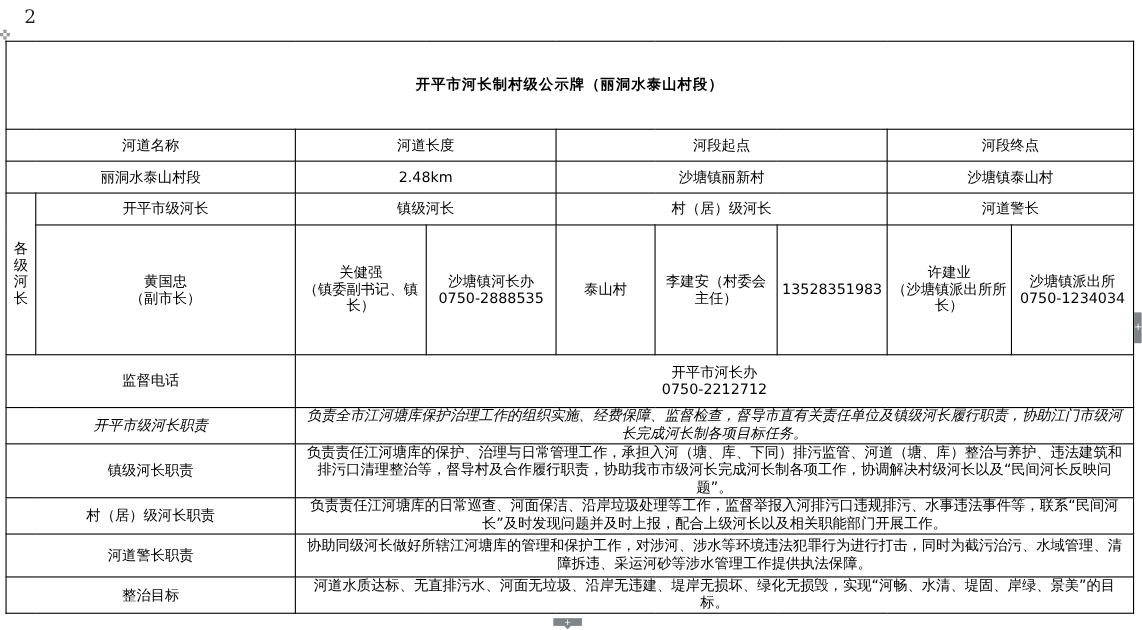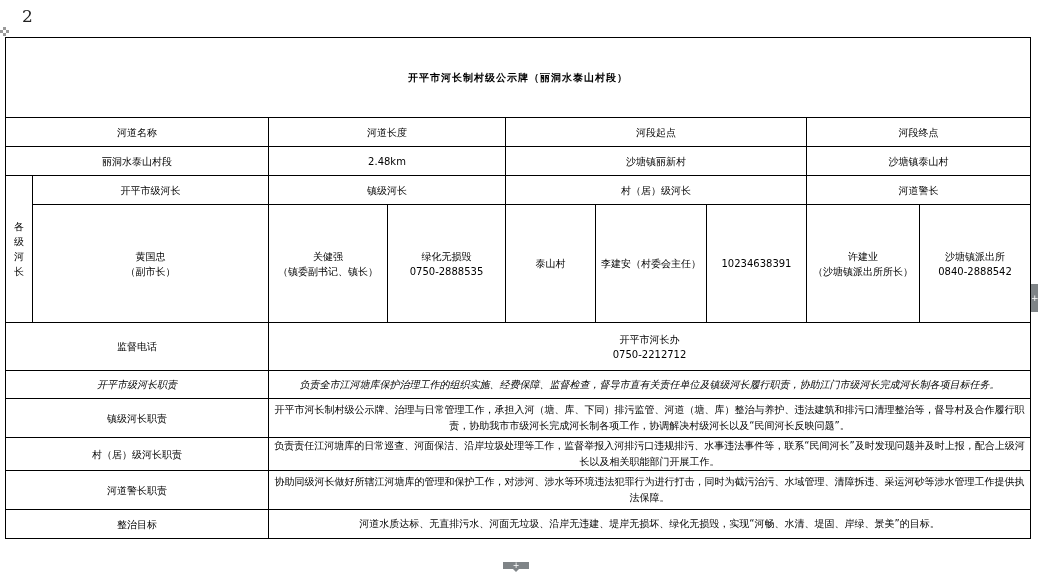--- a/index.html
+++ b/index.html
@@ -5,21 +5,21 @@
   html, body { margin:0; padding:0; background:#ffffff; }
   body { width:1038px; height:573px; position:relative; overflow:hidden;
          font-family:"DejaVu Sans", sans-serif; color:#000; }
   .page-num { position:absolute; left:22px; top:6px; font-family:"DejaVu Serif", serif;
               font-size:17px; color:#222; }
   .move-handle { position:absolute; left:0px; top:27px; width:10px; height:10px; }
   .move-handle span { position:absolute; width:3px; height:3px; background:#9a9a9a; }
   table.board { position:absolute; left:5px; top:37px; width:1025px; border-collapse:collapse;
                 table-layout:fixed; }
   table.board td { border:1px solid #000; text-align:center; vertical-align:middle;
-                   font-size:10px; line-height:15px; padding:0 4px; }
+                   font-size:13px; line-height:15px; padding:0 4px; }
   td.title { height:79px; font-size:16px; font-weight:bold; letter-spacing:1px;
              font-family:"DejaVu Serif", serif; }
   td.left { text-align:left; padding-left:4px !important; line-height:16px !important; }
   td.vert { font-size:9px; line-height:16px; padding:0 !important; }
   td.vert span { display:block; }
   .r-head { height:29px; }
   .r-val { height:29px; }
   .r-sub { height:29px; }
   .r-lead { height:118px; }
   .r-sup { height:48px; }
@@ -95,51 +95,51 @@
   <tr class="r-lead">
     <td>
       <div>黄国忠</div>
       <div>（副市长）</div>
     </td>
     <td>
       <div>关健强</div>
       <div>（镇委副书记、镇长）</div>
     </td>
     <td>
-      <div>绿化无损毁</div>
+      <div>沙塘镇河长办</div>
       <div>0750-2888535</div>
     </td>
     <td>泰山村</td>
     <td>李建安（村委会主任）</td>
-    <td>10234638391</td>
+    <td>13528351983</td>
     <td>
       <div>许建业</div>
       <div>（沙塘镇派出所所长）</div>
     </td>
     <td>
       <div>沙塘镇派出所</div>
-      <div>0840-2888542</div>
+      <div>0750-1234034</div>
     </td>
   </tr>
 
   <tr class="r-sup">
     <td colspan="2">监督电话</td>
     <td colspan="7">
       <div>开平市河长办</div>
       <div>0750-2212712</div>
     </td>
   </tr>
 
   <tr class="r-d1">
     <td colspan="2">开平市级河长职责</td>
     <td colspan="7" class="left">负责全市江河塘库保护治理工作的组织实施、经费保障、监督检查，督导市直有关责任单位及镇级河长履行职责，协助江门市级河长完成河长制各项目标任务。</td>
   </tr>
   <tr class="r-d2">
     <td colspan="2">镇级河长职责</td>
-    <td colspan="7" class="left">开平市河长制村级公示牌、治理与日常管理工作，承担入河（塘、库、下同）排污监管、河道（塘、库）整治与养护、违法建筑和排污口清理整治等，督导村及合作履行职责，协助我市市级河长完成河长制各项工作，协调解决村级河长以及“民间河长反映问题”。</td>
+    <td colspan="7" class="left">负责责任江河塘库的保护、治理与日常管理工作，承担入河（塘、库、下同）排污监管、河道（塘、库）整治与养护、违法建筑和排污口清理整治等，督导村及合作履行职责，协助我市市级河长完成河长制各项工作，协调解决村级河长以及“民间河长反映问题”。</td>
   </tr>
   <tr class="r-d3">
     <td colspan="2">村（居）级河长职责</td>
     <td colspan="7" class="left">负责责任江河塘库的日常巡查、河面保洁、沿岸垃圾处理等工作，监督举报入河排污口违规排污、水事违法事件等，联系“民间河长”及时发现问题并及时上报，配合上级河长以及相关职能部门开展工作。</td>
   </tr>
   <tr class="r-d4">
     <td colspan="2">河道警长职责</td>
     <td colspan="7" class="left">协助同级河长做好所辖江河塘库的管理和保护工作，对涉河、涉水等环境违法犯罪行为进行打击，同时为截污治污、水域管理、清障拆违、采运河砂等涉水管理工作提供执法保障。</td>
   </tr>
   <tr class="r-goal">

